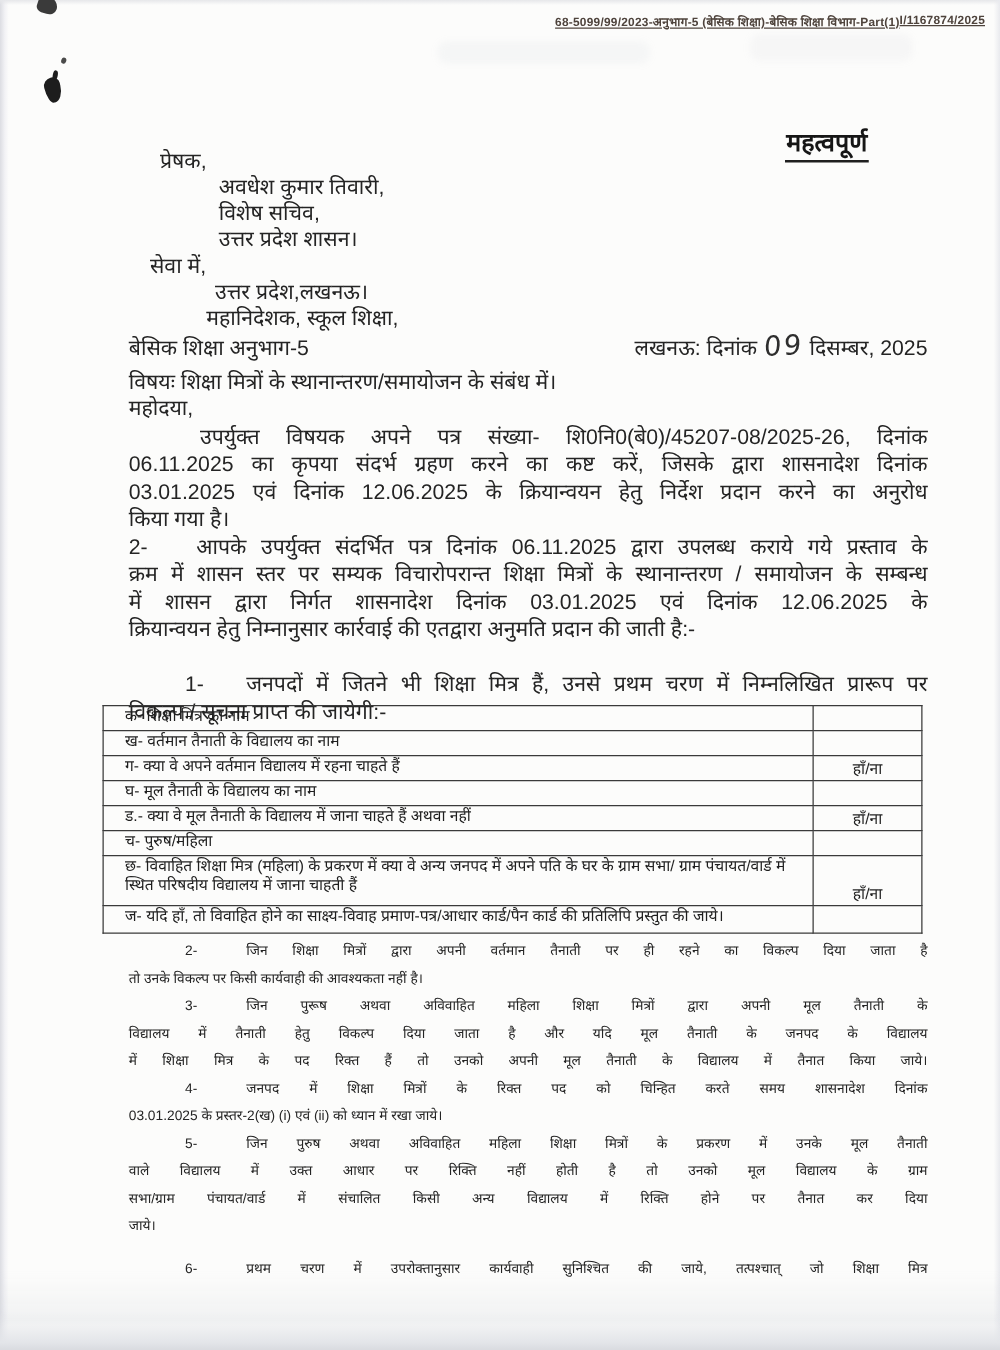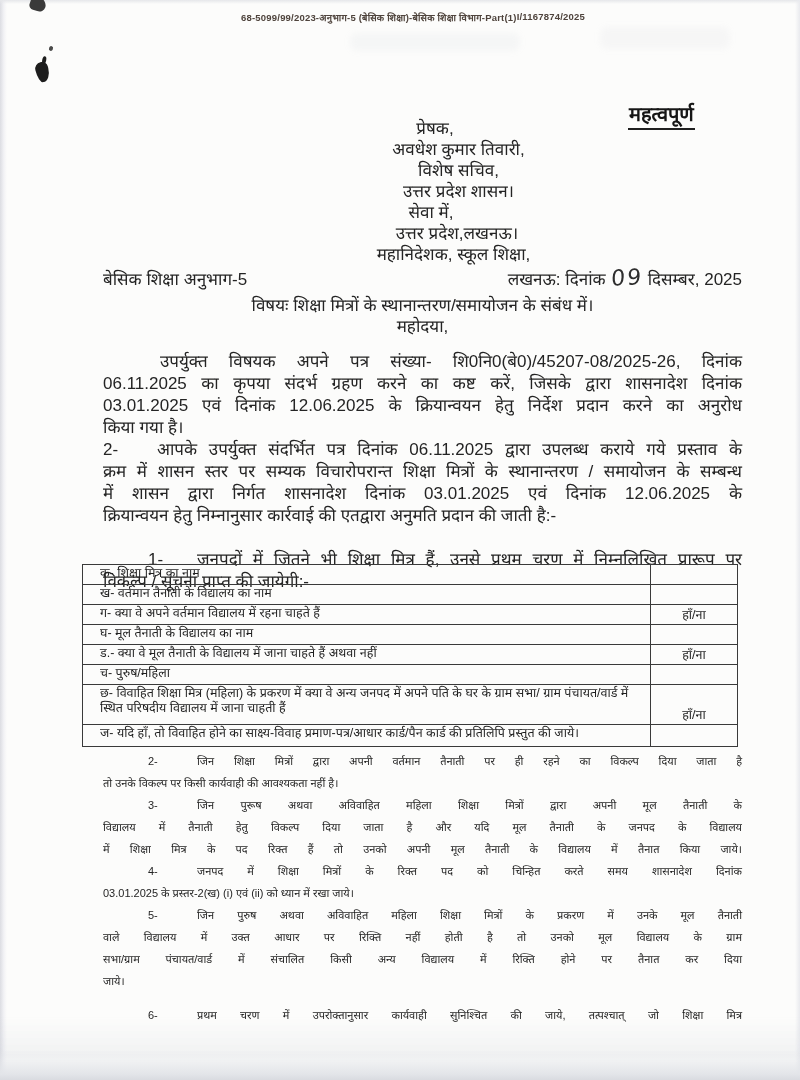--- a/index.html
+++ b/index.html
@@ -28,39 +28,39 @@
   .ink-drop{position:absolute;left:36px;top:62px;width:13px;height:20px;background:#1d1d1d;
     border-radius:55% 45% 60% 40% / 35% 30% 65% 70%;transform:rotate(-14deg);}
   .ink-drop:after{content:"";position:absolute;left:9px;top:-5px;width:4px;height:8px;
     background:#1d1d1d;border-radius:50%;transform:rotate(25deg);}
   .ghost1{position:absolute;left:350px;top:33px;width:170px;height:18px;
     background:rgba(165,175,190,0.08);border-radius:8px;filter:blur(3px);}
   .ghost2{position:absolute;left:600px;top:27px;width:130px;height:22px;
     background:rgba(165,175,190,0.07);border-radius:8px;filter:blur(3px);}
 
   .hdr{position:absolute;top:11px;left:38px;right:12px;display:flex;
-    justify-content:center;font-size:9.5px;letter-spacing:0.2px;
-    color:#4e433c;font-weight:600;}
+    justify-content:flex-end;font-size:9.5px;letter-spacing:0.2px;
+    color:#4e433c;font-weight:600;text-decoration:underline;}
   .imp{position:absolute;top:100px;left:628px;font-size:20px;font-weight:bold;
     color:#161616;border-bottom:2px solid #1f1f1f;padding:0 1px 1px 1px;}
 
   .blockA{position:absolute;left:103px;top:118px;width:639px;font-size:17px;}
   .blockB{position:absolute;left:103px;top:750px;width:639px;font-size:11px;}
-  .l{height:21px;line-height:21px;white-space:nowrap;text-align:center;}
+  .l{height:21px;line-height:21px;white-space:nowrap;}
   .pl{height:22px;line-height:22px;}
   .ml25{margin-left:25px}.ml72{margin-left:72px}.ml17{margin-left:17px}
   .ml62{margin-left:62px}.ml69{margin-left:69px}
   .dline{display:flex;justify-content:space-between;align-items:baseline;height:30px;line-height:26px;}
   .hand{display:inline-block;font-size:22px;letter-spacing:2px;margin:0 5px;
     transform:rotate(-3deg) skewX(-6deg);color:#2e2e2e;font-family:"DejaVu Sans",sans-serif;}
   .jl{text-align:justify;text-align-last:justify;}
   .ind57{padding-left:57px;}
   .num{display:inline-block;width:54px;}
   .numi{display:inline-block;width:49px;margin-left:45px;}
-  .mt2{margin-top:14px}.mt6{margin-top:22px}.mt10{margin-top:12px}
+  .mt2{margin-top:2px}.mt6{margin-top:22px}.mt10{margin-top:12px}
 
   .opt-table{position:absolute;left:82px;top:564px;width:656px;
     border-collapse:collapse;table-layout:fixed;
     font-size:12.5px;line-height:15px;color:#1e1e1e;}
   .opt-table td{border:1px solid #3a3a3a;padding:1px 17px;vertical-align:top;overflow:hidden;}
   .opt-table{border:1.5px solid #353535;}
   .opt-table .val{width:82px;text-align:center;vertical-align:bottom;padding:0 2px 1px 2px;}
   .r18 td{height:17px}
   .r38 td{height:37px}
   .r20 td{height:19px}

